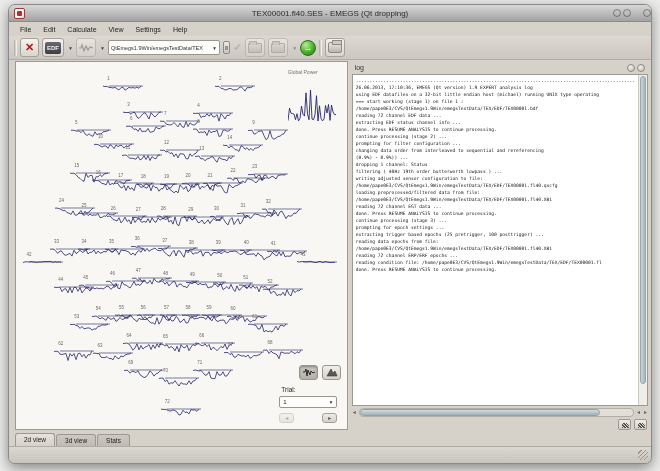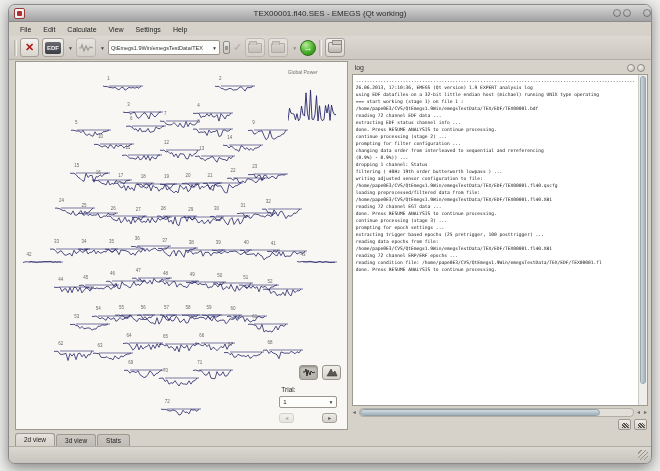--- a/index.html
+++ b/index.html
@@ -109,21 +109,21 @@
   .grip{position:absolute;right:3px;bottom:3px;width:10px;height:10px;
     background:repeating-linear-gradient(135deg,transparent 0 2px,#9a968e 2px 3px);}
 </style>
 </head>
 <body>
 
 <div class="window">
 
   <div class="titlebar">
     <span class="app-icon"></span>
-    <div class="title">TEX00001.fl40.SES - EMEGS (Qt working)</div>
+    <div class="title">TEX00001.fl40.SES - EMEGS (Qt dropping)</div>
     <span class="tl y"></span>
     <span class="tl g"></span>
     <span class="tl r"></span>
   </div>
 
   <div class="menubar">
     <span class="menu-item">File</span>
     <span class="menu-item">Edit</span>
     <span class="menu-item">Calculate</span>
     <span class="menu-item">View</span>

